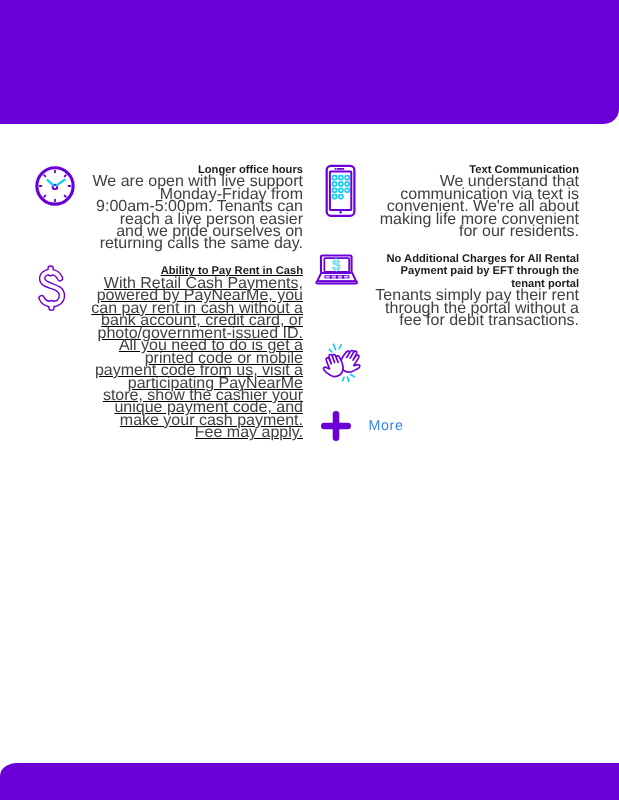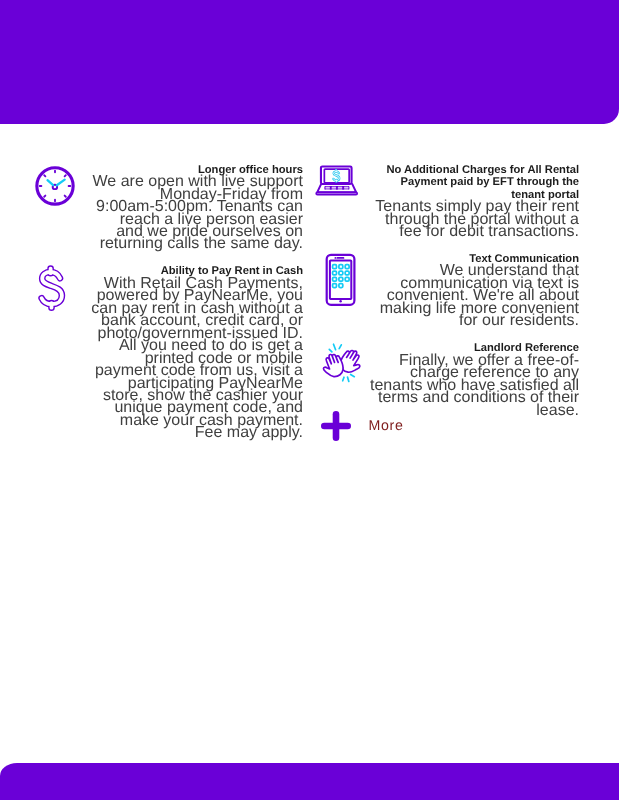--- a/index.html
+++ b/index.html
@@ -10,31 +10,31 @@
   .band-top{position:absolute;left:0;top:0;width:619px;height:123.5px;
             background:#6A00D7;border-bottom-right-radius:15px;}
   .band-bottom{position:absolute;left:0;top:763px;width:619px;height:37px;
                background:#6A00D7;border-top-left-radius:17px 13px;}
 
   .col{position:absolute;}
   .col-left{left:30px;top:163.7px;width:272px;}
   .col-right{left:310px;top:163.7px;width:272px;}
 
   .feature{position:relative;display:block;margin-bottom:14.6px;}
-  .feature:last-child{margin-bottom:0;}
+  .feature:last-child{margin-bottom:0;text-decoration:underline;}
   .feature .ic{position:absolute;left:0;top:0;}
   .feature .body{margin-left:59px;width:214px;text-align:right;}
   .col-right .feature .body{width:210px;}
 
   .f-title{font-weight:700;font-size:11.2px;line-height:12.45px;color:#1c1c1c;}
   .f-body{font-weight:400;font-size:16px;line-height:12.45px;color:#3f3f3f;}
 
   .more-row{position:absolute;left:320px;top:410px;display:flex;align-items:center;}
   .more-plus{display:block;width:31px;height:31px;line-height:0;}
-  .more-label{font-size:14.2px;font-weight:400;color:#7f1d1d;margin-left:17.6px;
+  .more-label{font-size:14.2px;font-weight:400;color:#3b82f6;margin-left:17.6px;
               letter-spacing:0.65px;}
 </style>
 </head>
 <body>
 
 <div class="band-top"></div>
 <div class="band-bottom"></div>
 
 <div class="col col-left">
 
@@ -85,56 +85,20 @@
       <div class="f-body">With Retail Cash Payments, powered by PayNearMe, you can pay rent in cash without a bank account, credit card, or photo/government-issued ID. All you need to do is get a printed code or mobile payment code from us, visit a participating PayNearMe store, show the cashier your unique payment code, and make your cash payment. Fee may apply.</div>
     </div>
   </div>
 
 </div>
 
 <div class="col col-right">
 
   <div class="feature">
     <span class="ic">
-      <svg width="52" height="46" viewBox="0 0 52 46" aria-hidden="true">
-        <g fill="none" stroke="#6A00D7" stroke-linejoin="round" stroke-linecap="round">
-          <rect x="10.95" y="2.45" width="30.6" height="17.55" rx="1.4" stroke-width="2.1"></rect>
-          <rect x="14.35" y="5.15" width="24.8" height="13.6" rx="0.7" stroke-width="1.7"></rect>
-          <path d="M11.1 20.1 L7.3 28.2 H46.1 L42.3 20.1" stroke-width="2.0"></path>
-          <path d="M7.4 28.3 H46.0 a1.2 1.2 0 0 1 0 2.4 H7.4 a1.2 1.2 0 0 1 0 -2.4 Z" stroke-width="1.7"></path>
-        </g>
-        <g>
-          <rect x="14.4" y="22.1" width="25.0" height="3.7" rx="0.8" fill="#6A00D7"></rect>
-          <g fill="#ffffff">
-            <rect x="15.3" y="22.7" width="4.7" height="1.1" rx="0.45"></rect>
-            <rect x="21.5" y="22.7" width="4.7" height="1.1" rx="0.45"></rect>
-            <rect x="27.7" y="22.7" width="4.7" height="1.1" rx="0.45"></rect>
-            <rect x="33.9" y="22.7" width="4.7" height="1.1" rx="0.45"></rect>
-            <rect x="15.3" y="24.5" width="4.7" height="1.0" rx="0.45"></rect>
-            <rect x="21.5" y="24.5" width="4.7" height="1.0" rx="0.45"></rect>
-            <rect x="27.7" y="24.5" width="4.7" height="1.0" rx="0.45"></rect>
-            <rect x="33.9" y="24.5" width="4.7" height="1.0" rx="0.45"></rect>
-          </g>
-        </g>
-        <g fill="none" stroke-linecap="round" stroke-linejoin="round">
-          <path class="mds" d="M28.9 9.2 C28.3 8.1 27.1 7.6 26.1 7.6 C24.7 7.6 23.7 8.3 23.7 9.4 C23.7 10.6 25.0 11.0 26.3 11.5 C27.8 12.0 29.2 12.6 29.2 14.2 C29.2 15.7 27.9 16.5 26.4 16.5 C25.0 16.5 24.0 15.9 23.4 14.9" stroke="#2EC9F0" stroke-width="2.4"></path>
-          <path class="mds" d="M26.1 6.2 v1.6 M26.3 16.0 v1.6" stroke="#2EC9F0" stroke-width="2.4"></path>
-          <path class="mds" d="M28.9 9.2 C28.3 8.1 27.1 7.6 26.1 7.6 C24.7 7.6 23.7 8.3 23.7 9.4 C23.7 10.6 25.0 11.0 26.3 11.5 C27.8 12.0 29.2 12.6 29.2 14.2 C29.2 15.7 27.9 16.5 26.4 16.5 C25.0 16.5 24.0 15.9 23.4 14.9" stroke="#ffffff" stroke-width="1.0"></path>
-          <path class="mds" d="M26.1 6.2 v1.6 M26.3 16.0 v1.6" stroke="#ffffff" stroke-width="1.0"></path>
-        </g>
-      </svg>
-    </span>
-    <div class="body">
-      <div class="f-title">No Additional Charges for All Rental Payment paid by EFT through the tenant portal</div>
-      <div class="f-body">Tenants simply pay their rent through the portal without a fee for debit transactions.</div>
-    </div>
-  </div>
-
-  <div class="feature">
-    <span class="ic">
       <svg width="52" height="56" viewBox="0 0 52 56" aria-hidden="true">
         <g fill="none" stroke="#6A00D7" stroke-linejoin="round" stroke-linecap="round">
           <rect x="16.7" y="1.8" width="27.7" height="50.0" rx="4.3" stroke-width="2.2"></rect>
           <rect x="19.9" y="7.4" width="21.4" height="38.6" rx="0.7" stroke-width="2.0"></rect>
           <path d="M27.3 4.9 h6.2" stroke-width="1.7"></path>
         </g>
         <g fill="#6A00D7" stroke="none">
           <circle cx="25.4" cy="4.9" r="0.95"></circle>
           <circle cx="30.6" cy="48.3" r="1.25"></circle>
         </g>
@@ -154,20 +118,56 @@
       </svg>
     </span>
     <div class="body">
       <div class="f-title">Text Communication</div>
       <div class="f-body">We understand that communication via text is convenient. We're all about making life more convenient for our residents.</div>
     </div>
   </div>
 
   <div class="feature">
     <span class="ic">
+      <svg width="52" height="46" viewBox="0 0 52 46" aria-hidden="true">
+        <g fill="none" stroke="#6A00D7" stroke-linejoin="round" stroke-linecap="round">
+          <rect x="10.95" y="2.45" width="30.6" height="17.55" rx="1.4" stroke-width="2.1"></rect>
+          <rect x="14.35" y="5.15" width="24.8" height="13.6" rx="0.7" stroke-width="1.7"></rect>
+          <path d="M11.1 20.1 L7.3 28.2 H46.1 L42.3 20.1" stroke-width="2.0"></path>
+          <path d="M7.4 28.3 H46.0 a1.2 1.2 0 0 1 0 2.4 H7.4 a1.2 1.2 0 0 1 0 -2.4 Z" stroke-width="1.7"></path>
+        </g>
+        <g>
+          <rect x="14.4" y="22.1" width="25.0" height="3.7" rx="0.8" fill="#6A00D7"></rect>
+          <g fill="#ffffff">
+            <rect x="15.3" y="22.7" width="4.7" height="1.1" rx="0.45"></rect>
+            <rect x="21.5" y="22.7" width="4.7" height="1.1" rx="0.45"></rect>
+            <rect x="27.7" y="22.7" width="4.7" height="1.1" rx="0.45"></rect>
+            <rect x="33.9" y="22.7" width="4.7" height="1.1" rx="0.45"></rect>
+            <rect x="15.3" y="24.5" width="4.7" height="1.0" rx="0.45"></rect>
+            <rect x="21.5" y="24.5" width="4.7" height="1.0" rx="0.45"></rect>
+            <rect x="27.7" y="24.5" width="4.7" height="1.0" rx="0.45"></rect>
+            <rect x="33.9" y="24.5" width="4.7" height="1.0" rx="0.45"></rect>
+          </g>
+        </g>
+        <g fill="none" stroke-linecap="round" stroke-linejoin="round">
+          <path class="mds" d="M28.9 9.2 C28.3 8.1 27.1 7.6 26.1 7.6 C24.7 7.6 23.7 8.3 23.7 9.4 C23.7 10.6 25.0 11.0 26.3 11.5 C27.8 12.0 29.2 12.6 29.2 14.2 C29.2 15.7 27.9 16.5 26.4 16.5 C25.0 16.5 24.0 15.9 23.4 14.9" stroke="#2EC9F0" stroke-width="2.4"></path>
+          <path class="mds" d="M26.1 6.2 v1.6 M26.3 16.0 v1.6" stroke="#2EC9F0" stroke-width="2.4"></path>
+          <path class="mds" d="M28.9 9.2 C28.3 8.1 27.1 7.6 26.1 7.6 C24.7 7.6 23.7 8.3 23.7 9.4 C23.7 10.6 25.0 11.0 26.3 11.5 C27.8 12.0 29.2 12.6 29.2 14.2 C29.2 15.7 27.9 16.5 26.4 16.5 C25.0 16.5 24.0 15.9 23.4 14.9" stroke="#ffffff" stroke-width="1.0"></path>
+          <path class="mds" d="M26.1 6.2 v1.6 M26.3 16.0 v1.6" stroke="#ffffff" stroke-width="1.0"></path>
+        </g>
+      </svg>
+    </span>
+    <div class="body">
+      <div class="f-title">No Additional Charges for All Rental Payment paid by EFT through the tenant portal</div>
+      <div class="f-body">Tenants simply pay their rent through the portal without a fee for debit transactions.</div>
+    </div>
+  </div>
+
+  <div class="feature">
+    <span class="ic">
       <svg width="52" height="52" viewBox="0 0 52 52" aria-hidden="true">
        <g transform="translate(4.6,3.6) scale(0.885)">
         <g fill="#ffffff" stroke="#6A00D7" stroke-width="1.9" stroke-linecap="round" stroke-linejoin="round">
           <g transform="translate(62.6,-4.2) scale(-1,1) rotate(-14 20 20)">
             <path d="M13.7 24.6 C12.4 23.4 10.0 23.7 9.9 25.6 C9.85 26.9 11.1 28.1 12.6 29.4 C15.0 31.5 17.2 34.5 21.2 35.0 C26.6 35.6 30.9 32.3 31.9 27.6 C32.6 24.2 31.7 20.8 30.2 17.0 L28.6 13.3 C28.0 11.8 26.2 11.5 25.5 12.3 C24.8 13.0 25.1 14.3 25.5 15.4 L26.9 19.2 L24.2 11.5 C23.7 10.0 21.9 9.7 21.2 10.4 C20.5 11.2 20.7 12.5 21.1 13.6 L22.8 19.0 L20.4 11.2 C19.9 9.7 18.1 9.5 17.4 10.3 C16.7 11.1 16.9 12.3 17.2 13.4 L19.1 20.4 L16.9 14.8 C16.3 13.3 14.6 13.1 13.9 13.9 C13.2 14.7 13.4 15.9 13.8 17.0 L16.8 26.2 Z"></path>
           </g>
           <g transform="rotate(-3 22 24)">
             <path d="M13.7 24.6 C12.4 23.4 10.0 23.7 9.9 25.6 C9.85 26.9 11.1 28.1 12.6 29.4 C15.0 31.5 17.2 34.5 21.2 35.0 C26.6 35.6 30.9 32.3 31.9 27.6 C32.6 24.2 31.7 20.8 30.2 17.0 L28.6 13.3 C28.0 11.8 26.2 11.5 25.5 12.3 C24.8 13.0 25.1 14.3 25.5 15.4 L26.9 19.2 L24.2 11.5 C23.7 10.0 21.9 9.7 21.2 10.4 C20.5 11.2 20.7 12.5 21.1 13.6 L22.8 19.0 L20.4 11.2 C19.9 9.7 18.1 9.5 17.4 10.3 C16.7 11.1 16.9 12.3 17.2 13.4 L19.1 20.4 L16.9 14.8 C16.3 13.3 14.6 13.1 13.9 13.9 C13.2 14.7 13.4 15.9 13.8 17.0 L16.8 26.2 Z"></path>
           </g>
         </g>
@@ -175,24 +175,20 @@
         <g fill="none" stroke="#16CBF5" stroke-width="1.7" stroke-linecap="round">
           <path d="M19.3 7.3 L21.9 9.8"></path>
           <path d="M23.5 2.2 L25.6 7.7"></path>
           <path d="M31.3 2.8 L29.2 6.7"></path>
           <path d="M34.0 35.2 L32.7 38.8"></path>
           <path d="M37.5 35.0 L38.8 39.5"></path>
           <path d="M40.6 32.5 L44.3 34.7"></path>
         </g>
       </svg>
     </span>
-    <div class="body">
-      <div class="f-title">Landlord Reference</div>
-      <div class="f-body">Finally, we offer a free-of-charge reference to any tenants who have satisfied all terms and conditions of their lease.</div>
-    </div>
   </div>
 
 </div>
 
 <div class="more-row">
   <span class="more-plus">
     <svg width="32" height="32" viewBox="0 0 32 32" aria-hidden="true">
       <g stroke="#6A00D7" stroke-width="6.6" stroke-linecap="round" fill="none">
         <path d="M16 4.3 V27.7"></path>
         <path d="M4.3 16 H27.7"></path>

